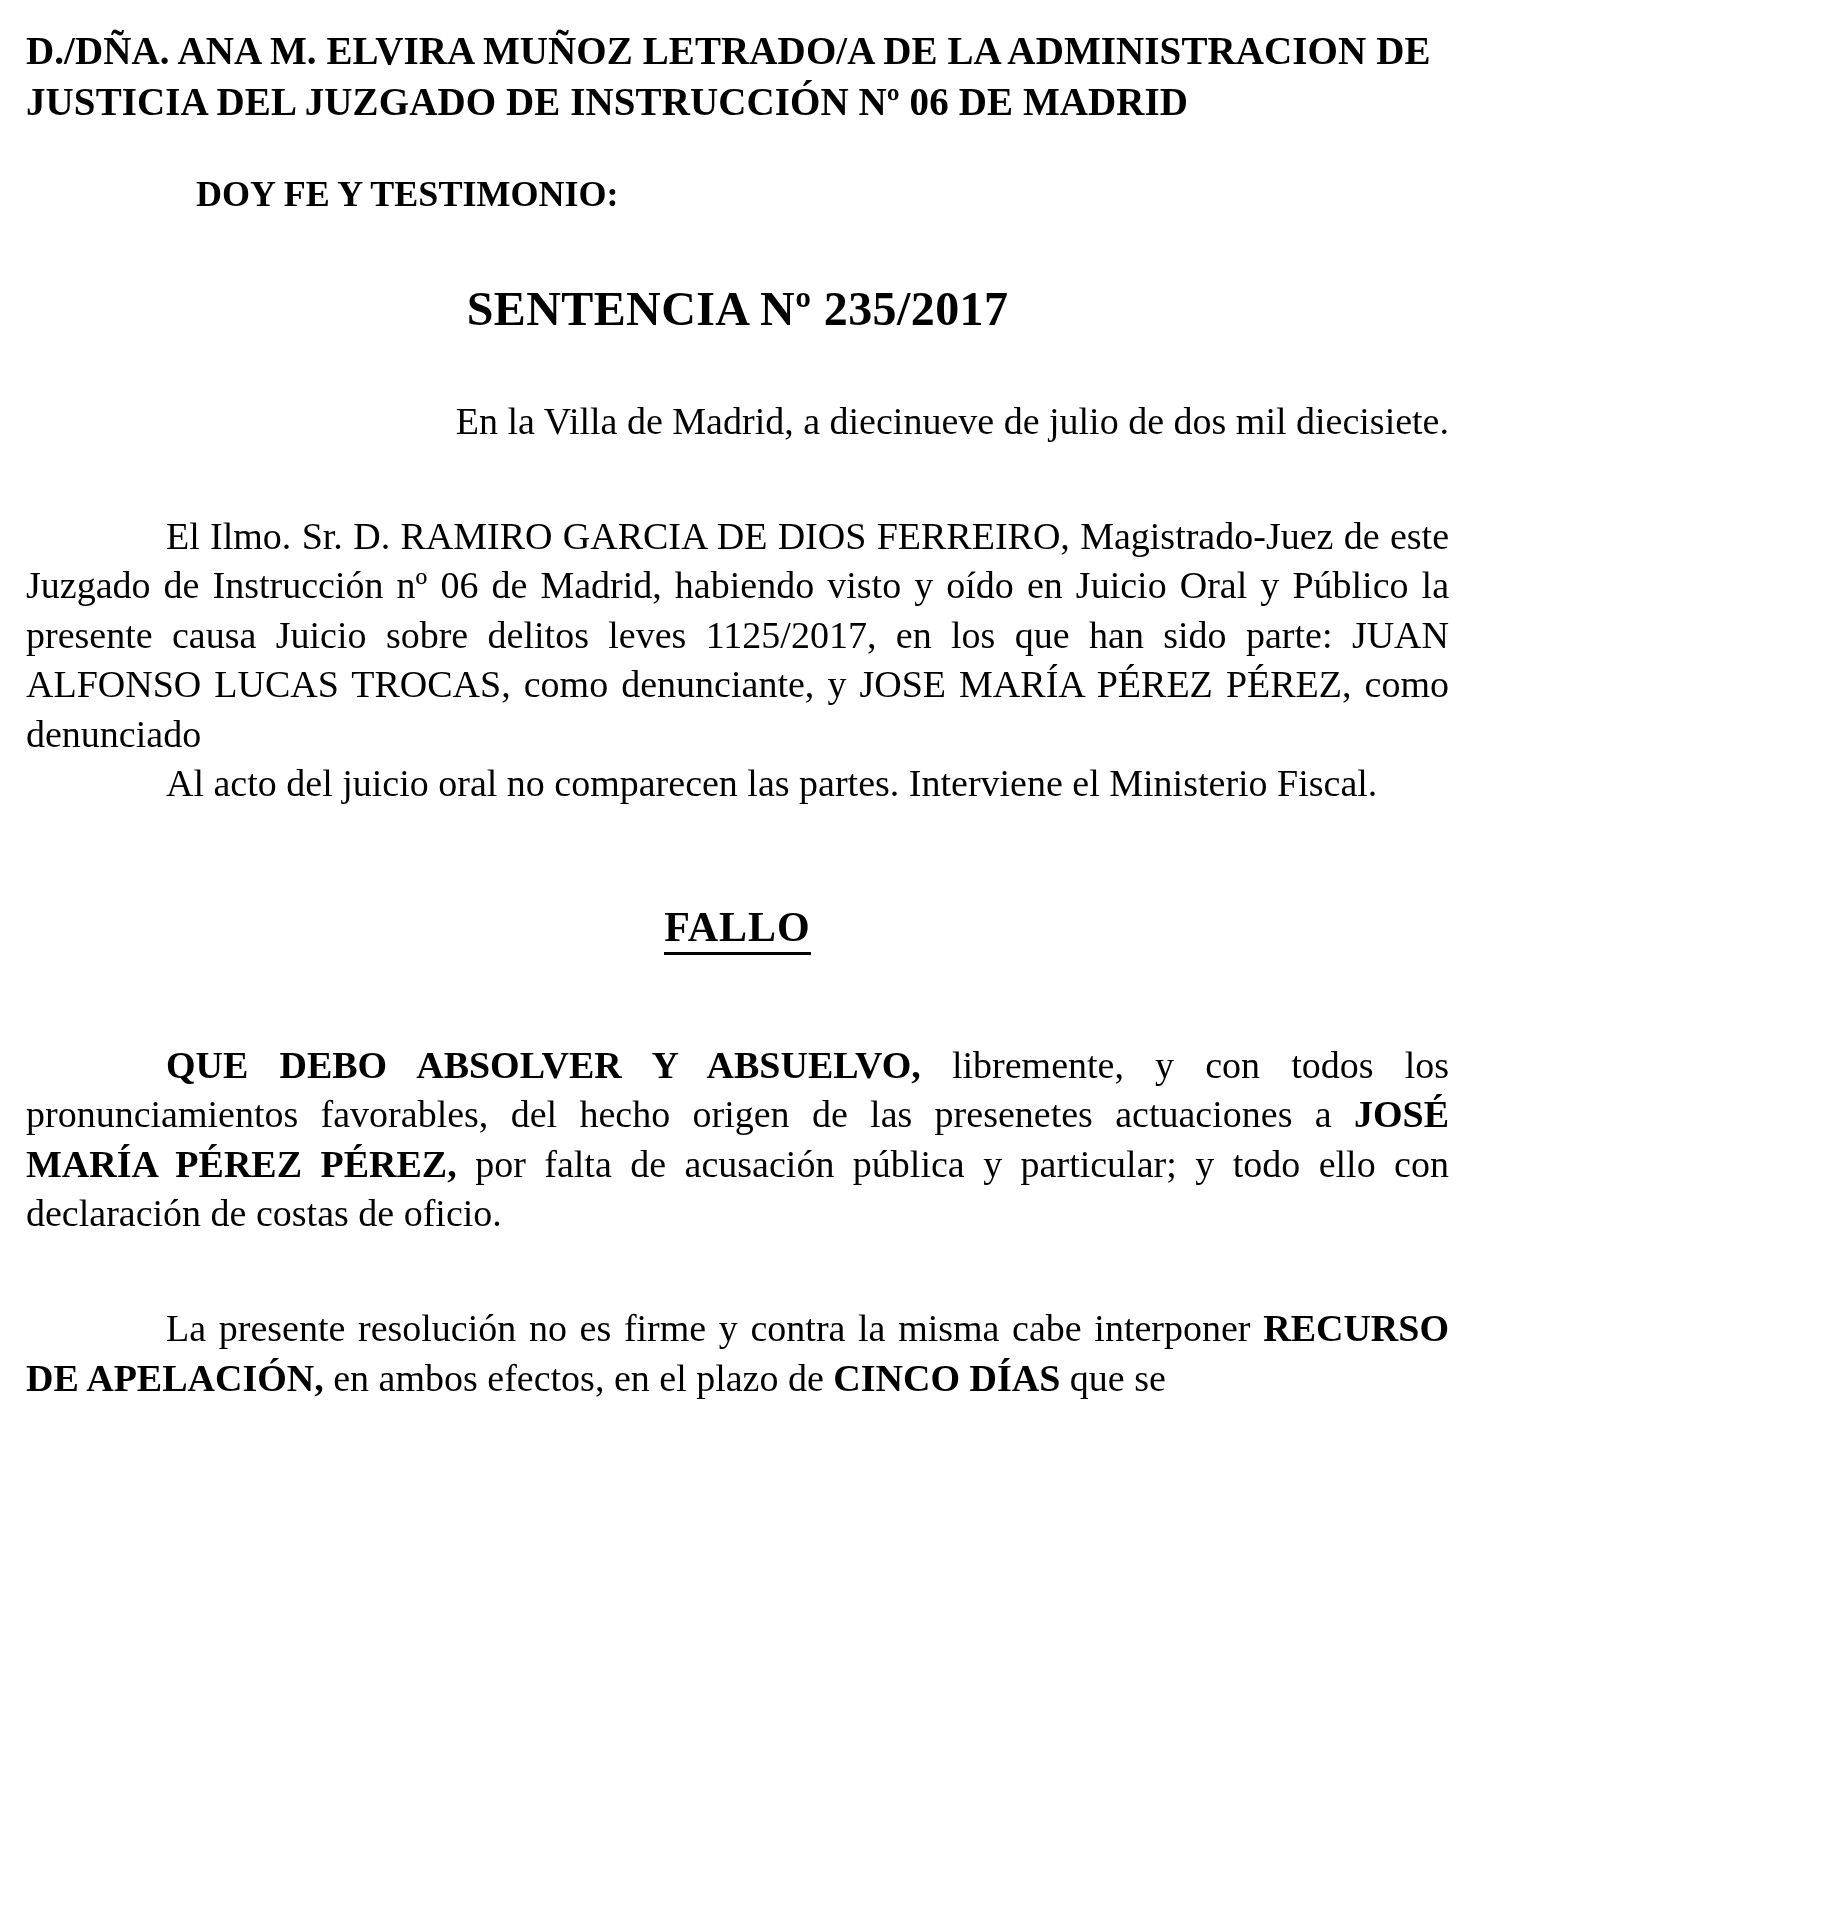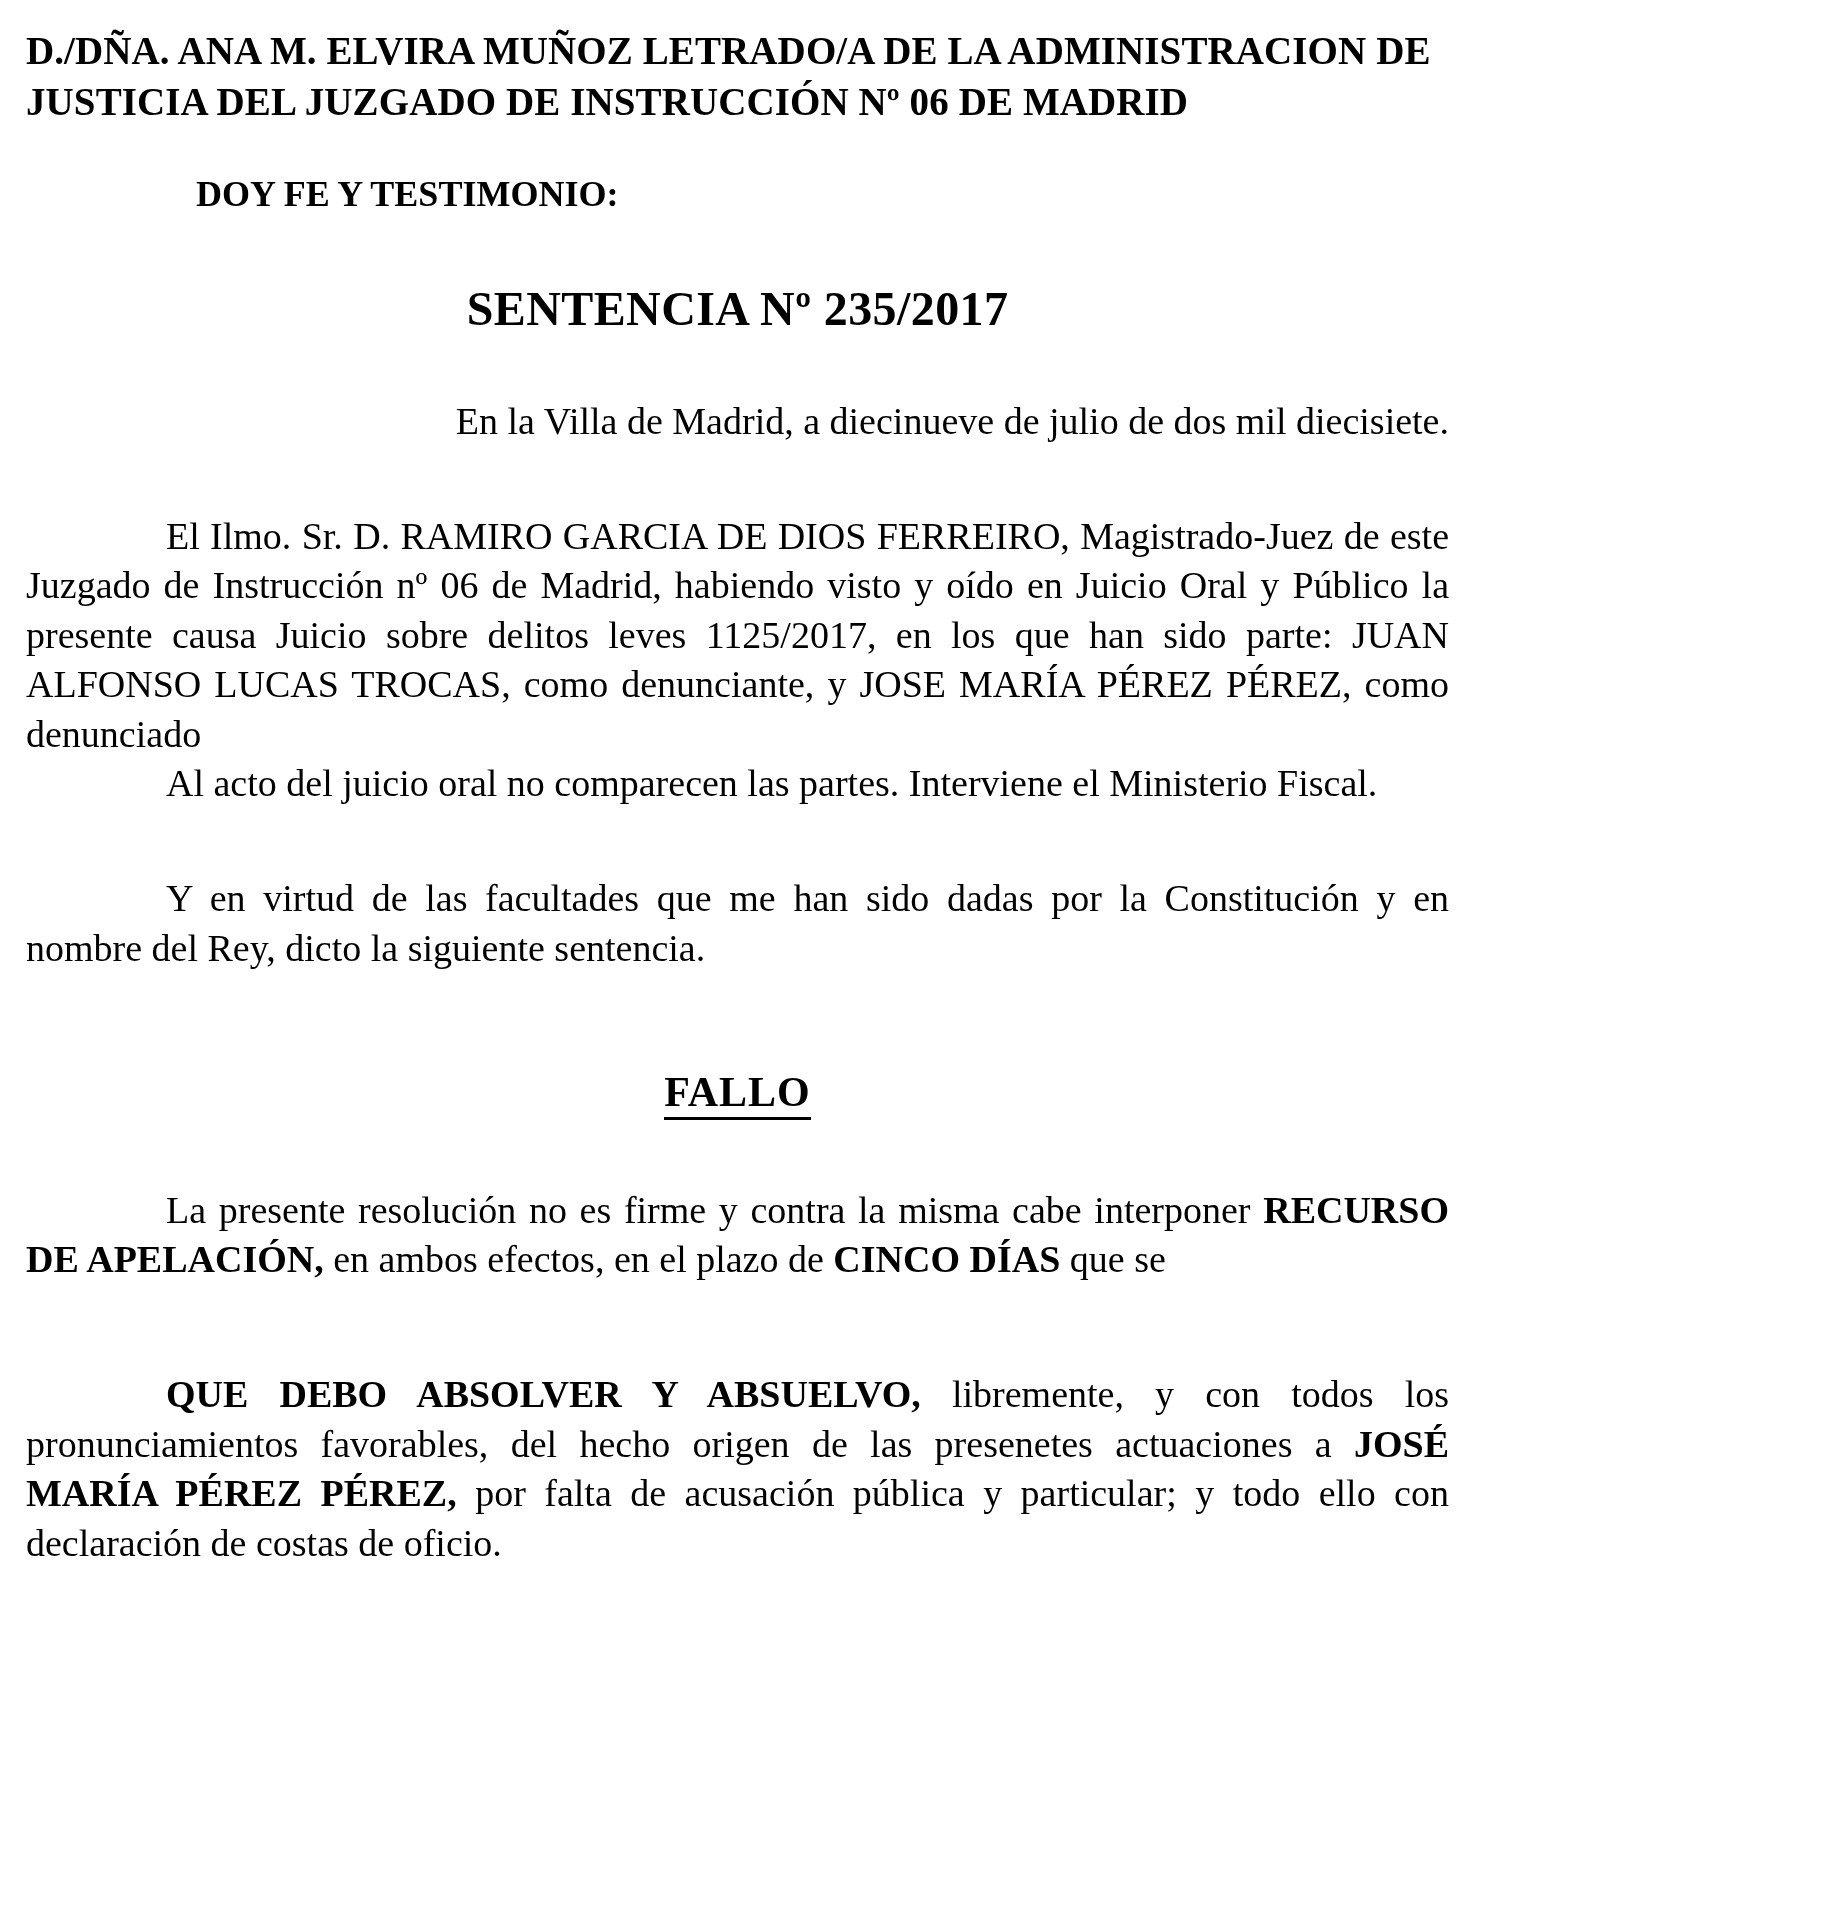--- a/index.html
+++ b/index.html
@@ -92,28 +92,27 @@
 
 
     <p class="sentencia-title">SENTENCIA Nº  235/2017</p>
 
     <p class="plain-line">En la Villa de Madrid, a diecinueve de julio de dos mil diecisiete.</p>
 
     <p class="para gap-lg">El Ilmo. Sr. D. RAMIRO GARCIA DE DIOS FERREIRO, Magistrado-Juez de este Juzgado de Instrucción nº 06 de Madrid, habiendo visto y oído en Juicio Oral y Público la presente causa Juicio sobre delitos leves 1125/2017, en los que han sido parte: JUAN ALFONSO LUCAS TROCAS, como denunciante, y JOSE MARÍA PÉREZ PÉREZ, como denunciado</p>
 
     <p class="para-tight">Al acto del juicio oral no comparecen las partes. Interviene el  Ministerio Fiscal.</p>
 
-    <p class="para gap-lg">Y en virtud de las facultades que me han sido dadas por la Constitución y en nombre del Rey, dicto la siguiente sentencia.</p>
 
     <p class="fallo-title">
       <span>FALLO</span>
+    </p>
+
+    <p class="para gap-xl">
+      <span class="bold">QUE DEBO ABSOLVER Y ABSUELVO,</span><span> libremente, y con todos los pronunciamientos favorables, del hecho origen de las presenetes actuaciones a </span><span class="bold">JOSÉ MARÍA PÉREZ PÉREZ,</span><span> por falta de acusación pública y particular; y todo ello con declaración de costas de oficio.</span>
     </p>
 
     <p class="para gap-lg">
       <span>La presente resolución no es firme y contra la misma cabe interponer </span><span class="bold">RECURSO DE APELACIÓN,</span><span> en ambos efectos, en el plazo de </span><span class="bold">CINCO DÍAS</span><span> que se</span>
     </p>
 
-    <p class="para gap-xl">
-      <span class="bold">QUE DEBO ABSOLVER Y ABSUELVO,</span><span> libremente, y con todos los pronunciamientos favorables, del hecho origen de las presenetes actuaciones a </span><span class="bold">JOSÉ MARÍA PÉREZ PÉREZ,</span><span> por falta de acusación pública y particular; y todo ello con declaración de costas de oficio.</span>
-    </p>
-
   </div>
 </div>
 
 </body></html>

